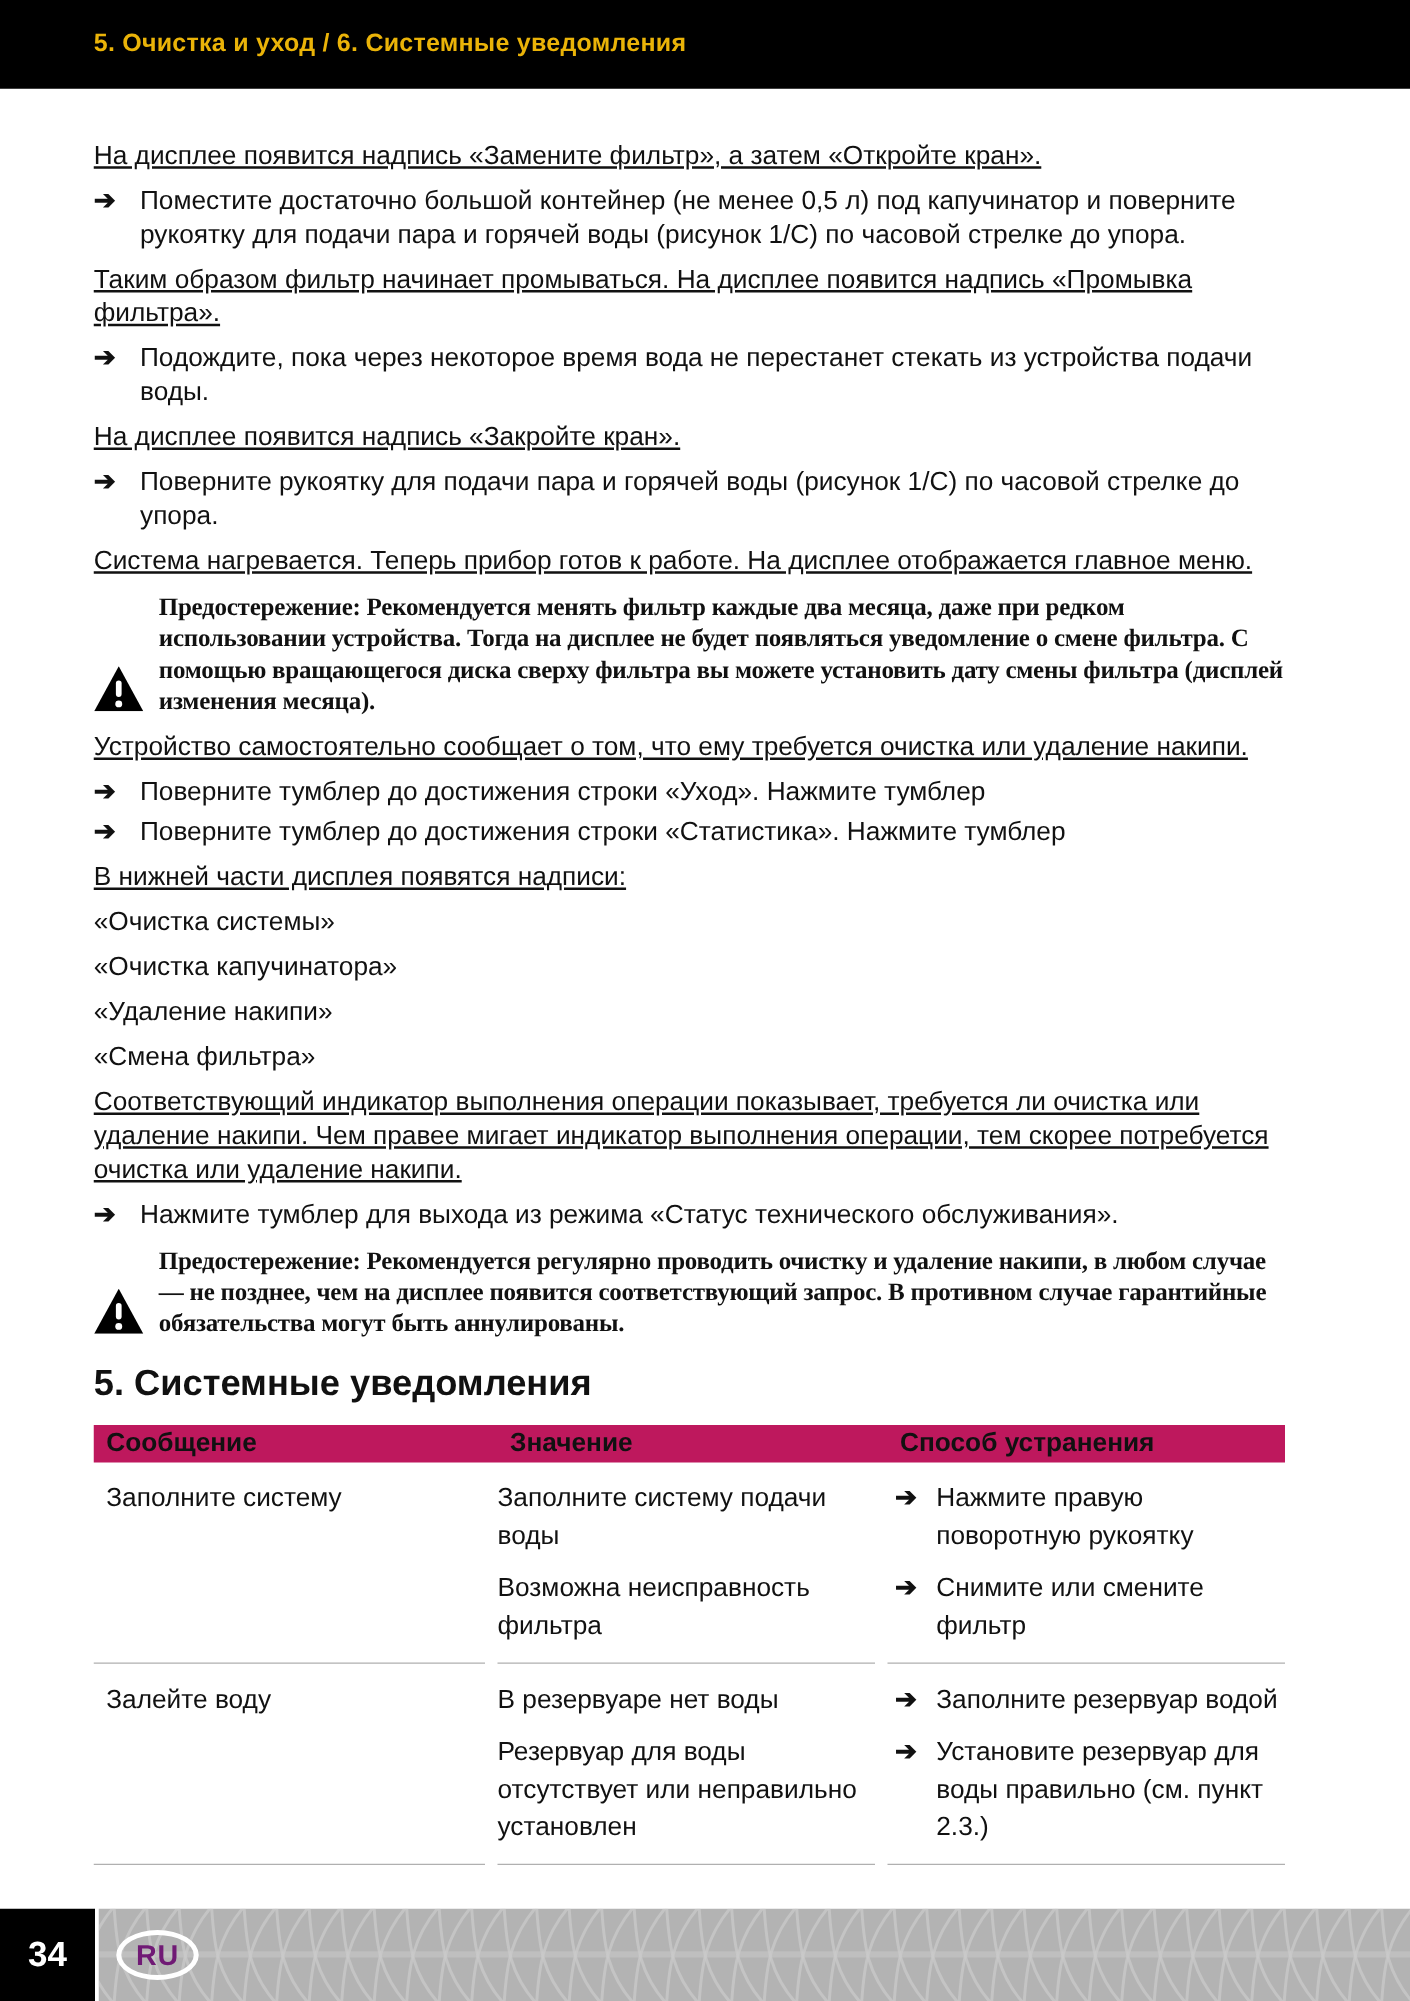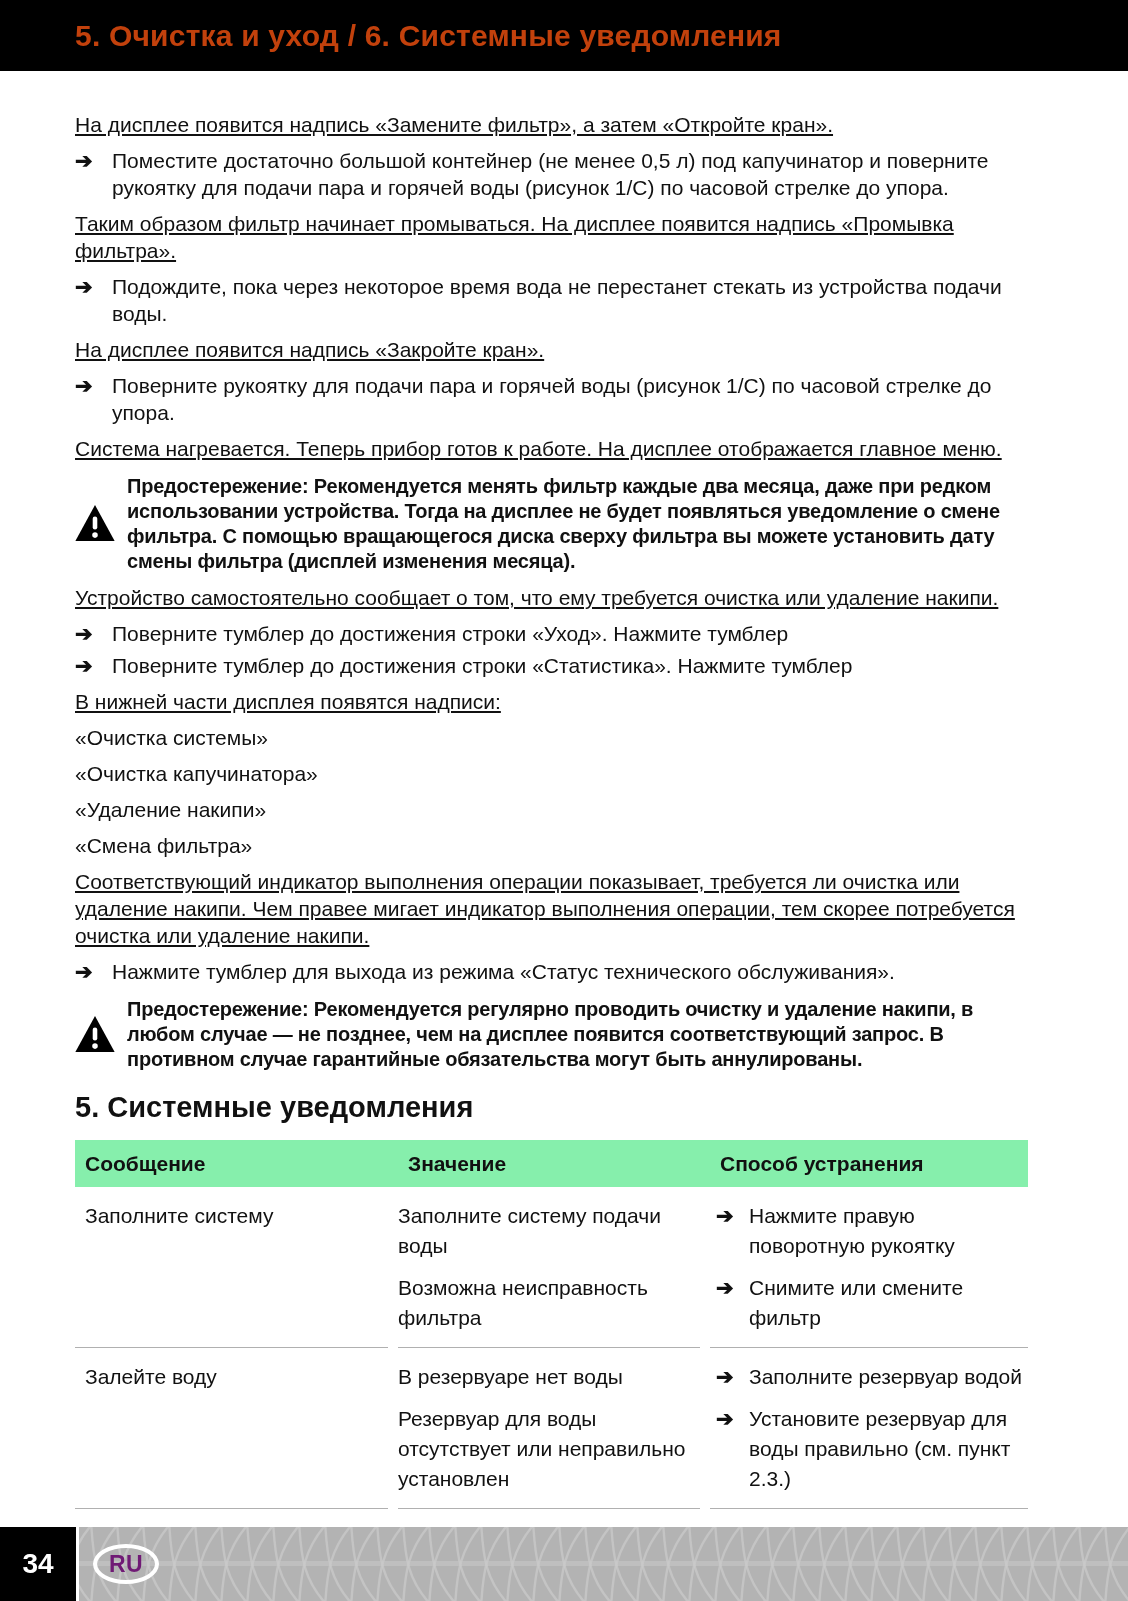--- a/index.html
+++ b/index.html
@@ -12,21 +12,21 @@
     color: #111111;
   }
 
   
   .topbar {
     height: 71px; background: #000000;
     display: flex; align-items: center;
     padding-left: 75px;
   }
   .topbar .title {
-    color: #c2410c; font-size: 30px; font-weight: bold;
+    color: #eab308; font-size: 20px; font-weight: bold;
     letter-spacing: 0.2px;
   }
 
   
   .main {
     padding: 40px 100px 0 75px;
   }
   .para {
     font-size: 21px; line-height: 27px; margin: 0 0 9px 0; text-decoration: underline;
   }
@@ -34,22 +34,23 @@
     display: flex; margin: 9px 0;
     font-size: 21px; line-height: 27px;
   }
   .bullet + .bullet { margin-top: -4px; }
   .bullet .arr {
     width: 37px; flex: 0 0 37px; font-weight: bold;
   }
   .bullet .btxt { flex: 1; }
 
   .warning {
-    display: flex; align-items: center;
+    display: flex; align-items: flex-end;
     margin: 12px 0 10px 0;
+    font-family: Liberation Serif, serif;
   }
   .warning .wicon { flex: 0 0 40px; margin: 2px 12px 0 0; }
   .warning .wtxt {
     font-weight: bold; font-size: 20px; line-height: 25px;
     letter-spacing: -0.2px;
   }
 
   .h-sub {
     font-size: 24px; font-weight: bold;
     margin: 12px 0 8px 0; line-height: 29px;
@@ -61,22 +62,22 @@
   .display-item { font-size: 21px; line-height: 27px; margin: 0 0 9px 0; }
 
   
   .systable { margin-top: 4px; }
   .tgrid {
     display: grid;
     grid-template-columns: 313px 302px 1fr;
     column-gap: 10px;
   }
   .thead {
-    background: #86efac;
-    height: 47px; align-items: center;
+    background: #be185d;
+    height: 30px; align-items: center;
     margin-bottom: 14px;
   }
   .thead .hcell {
     font-size: 21px; font-weight: bold; padding-left: 10px;
   }
   .trow { margin-bottom: 0; }
   .cell-msg { font-size: 21px; line-height: 30px; padding-left: 10px; }
   .cell-pairs { grid-column: 2 / 4; }
   .pair {
     display: grid; grid-template-columns: 302px 1fr; column-gap: 16px;

